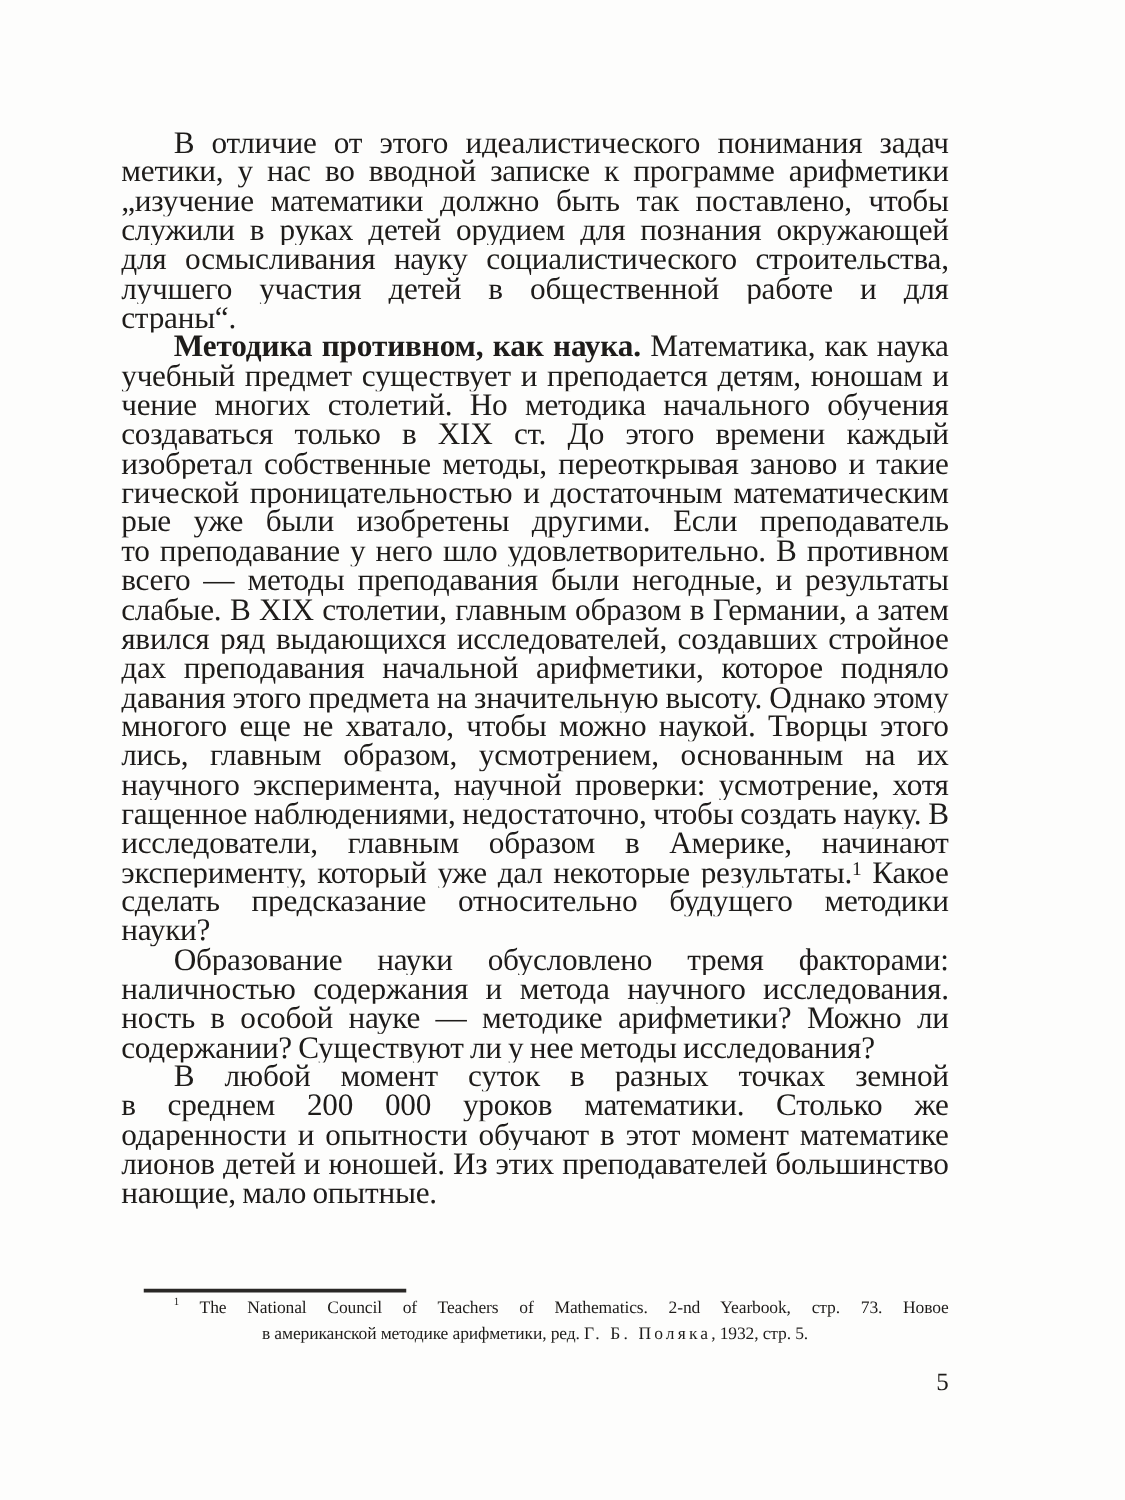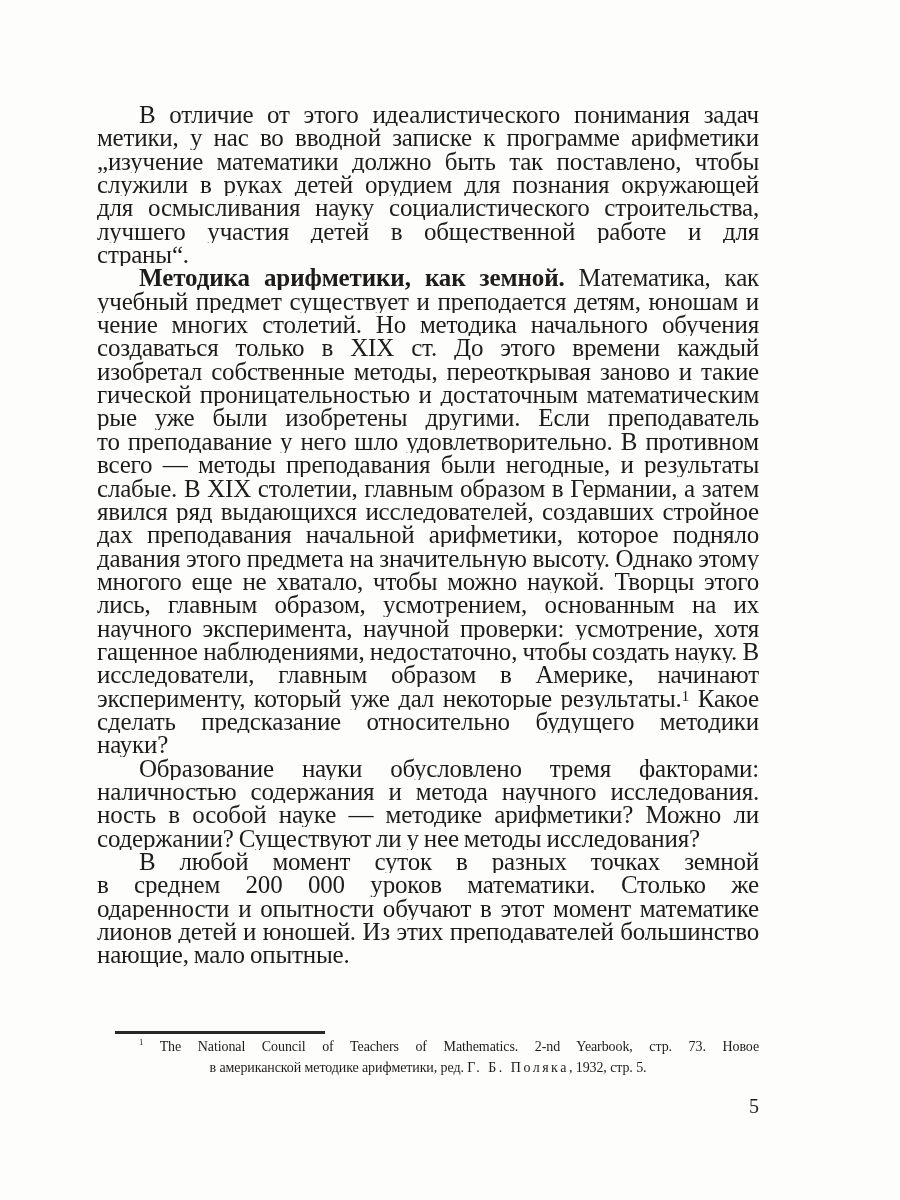--- a/index.html
+++ b/index.html
@@ -95,21 +95,21 @@
       <div class="line indent">В отличие от этого идеалистического понимания задач методики ариф-</div>
       <div class="line">метики, у нас во вводной записке к программе арифметики НКП говорится:</div>
       <div class="line">„изучение математики должно быть так поставлено, чтобы число и мера</div>
       <div class="line">служили в руках детей орудием для познания окружающей действительности,</div>
       <div class="line">для осмысливания науку социалистического строительства, средством для</div>
       <div class="line">лучшего участия детей в общественной работе и для подготовки их к обороне</div>
       <div class="line last">страны“.</div>
     </div>
 
     <div>
-      <div class="line indent"><span class="run-in">Методика арифметики, как земной.</span><span> Математика, как наука и как</span></div>
+      <div class="line indent"><span class="run-in">Методика противном, как наука.</span><span> Математика, как наука и как</span></div>
       <div class="line">учебный предмет существует и преподается детям, юношам и взрослым в те-</div>
       <div class="line">чение многих столетий. Но методика начального обучения арифметике стала</div>
       <div class="line">создаваться только в XIX ст. До этого времени каждый преподаватель</div>
       <div class="line">изобретал собственные методы, переоткрывая заново и такие методы, кото-</div>
       <div class="line">гической проницательностью и достаточным математическим образованием,</div>
       <div class="line">рые уже были изобретены другими. Если преподаватель обладал педаго-</div>
       <div class="line">то преподавание у него шло удовлетворительно. В противном случае и чаще</div>
       <div class="line">всего — методы преподавания были негодные, и результаты получались</div>
       <div class="line">слабые. В XIX столетии, главным образом в Германии, а затем и в России,</div>
       <div class="line">явился ряд выдающихся исследователей, создавших стройное учение о мето-</div>

